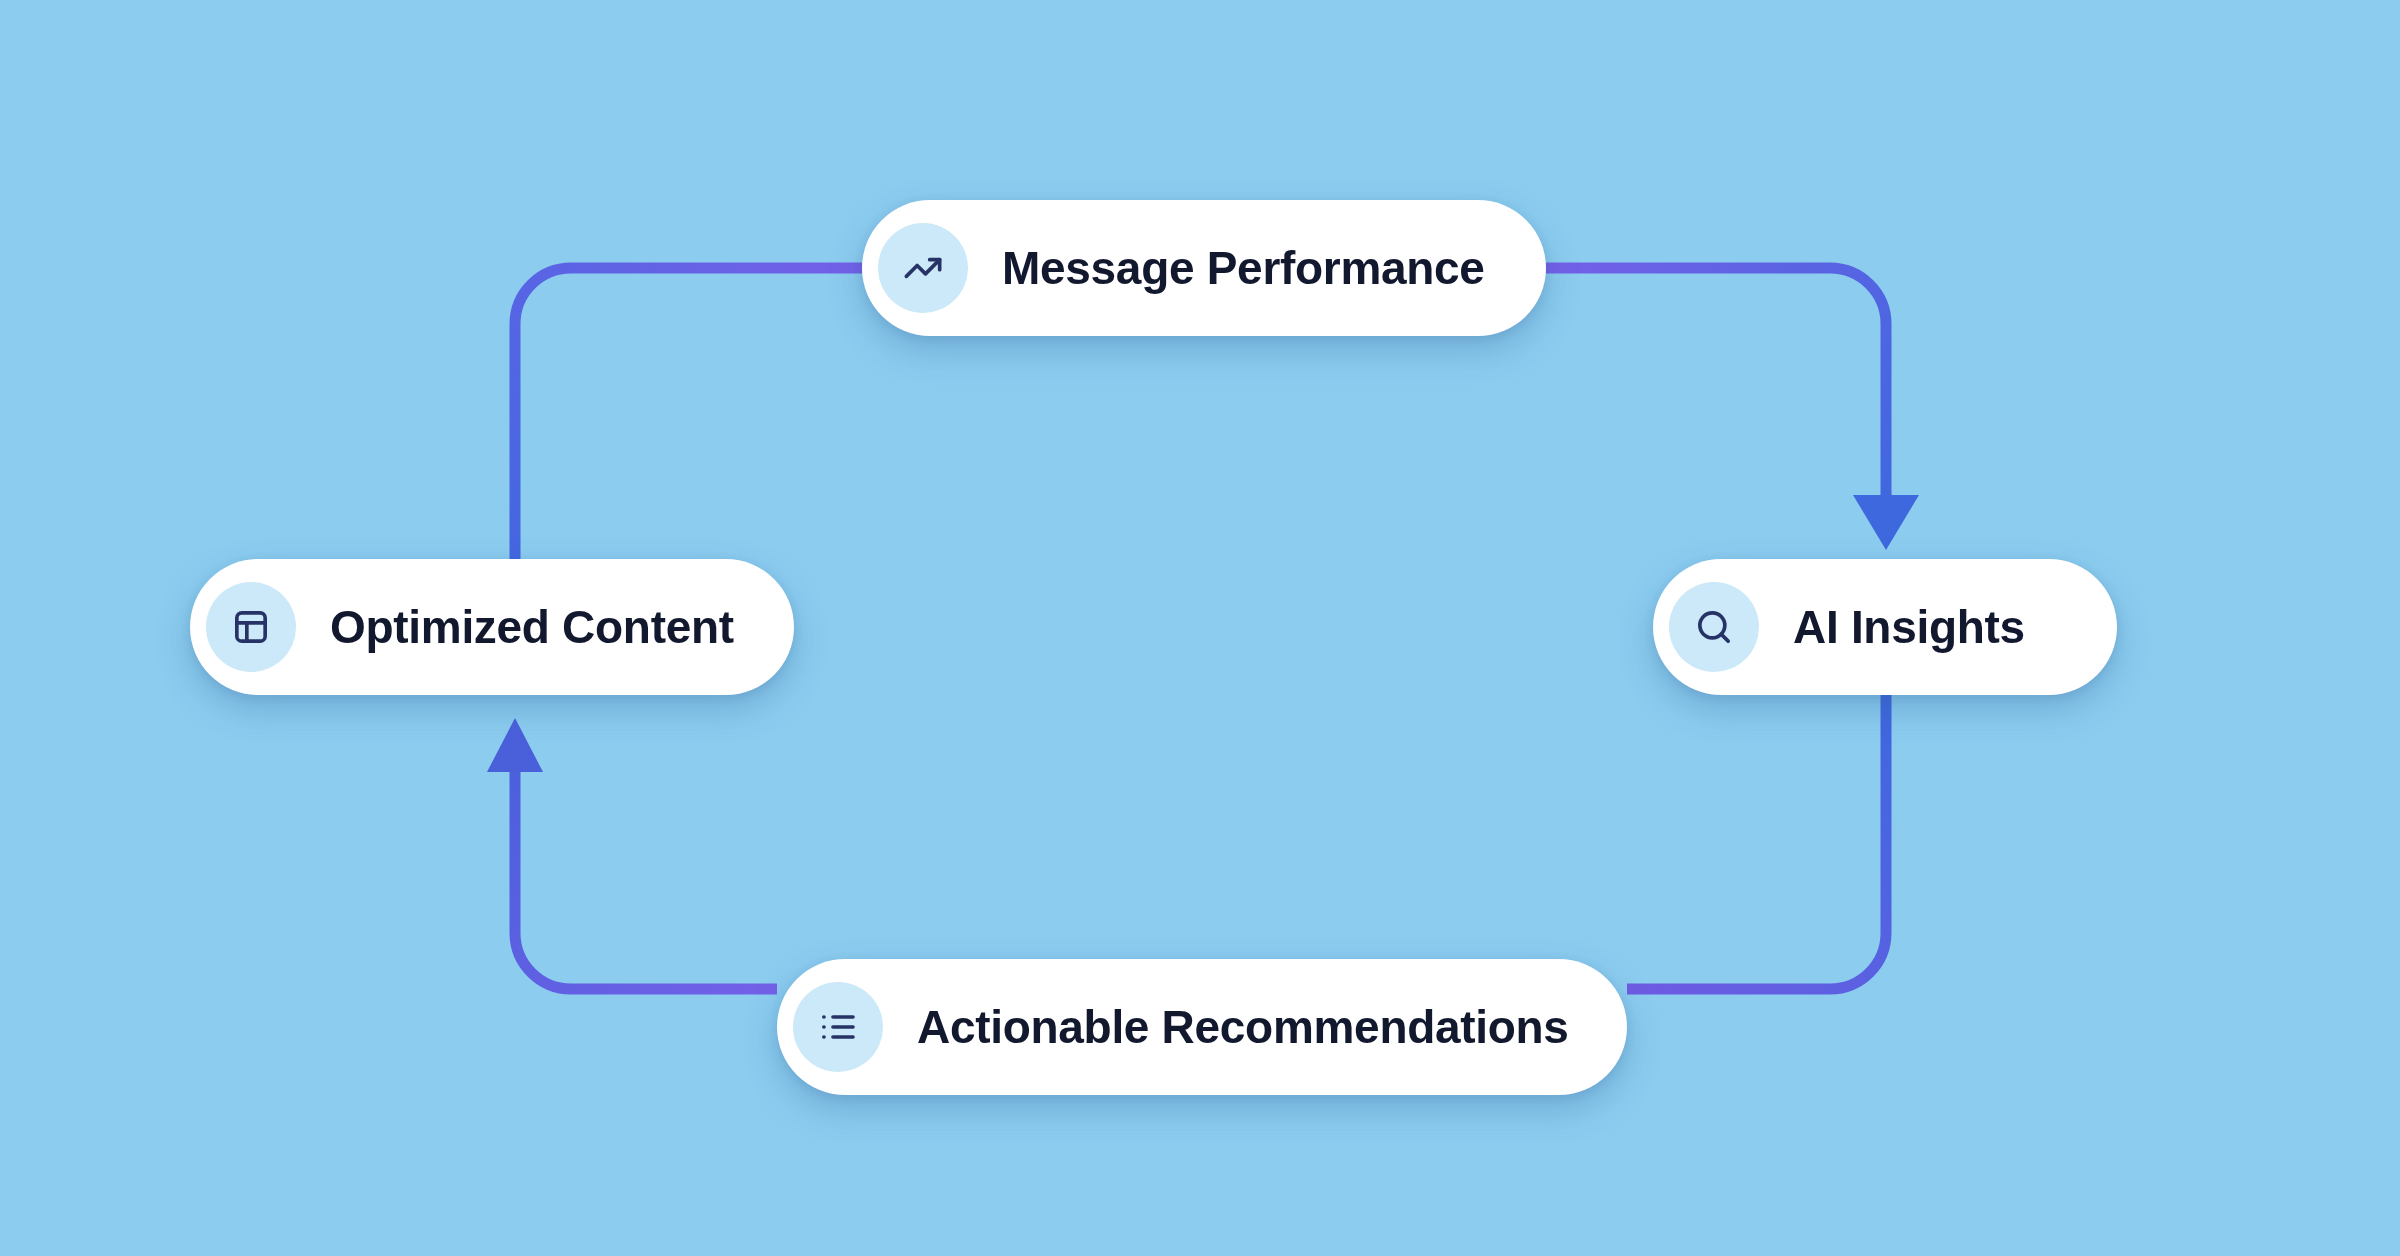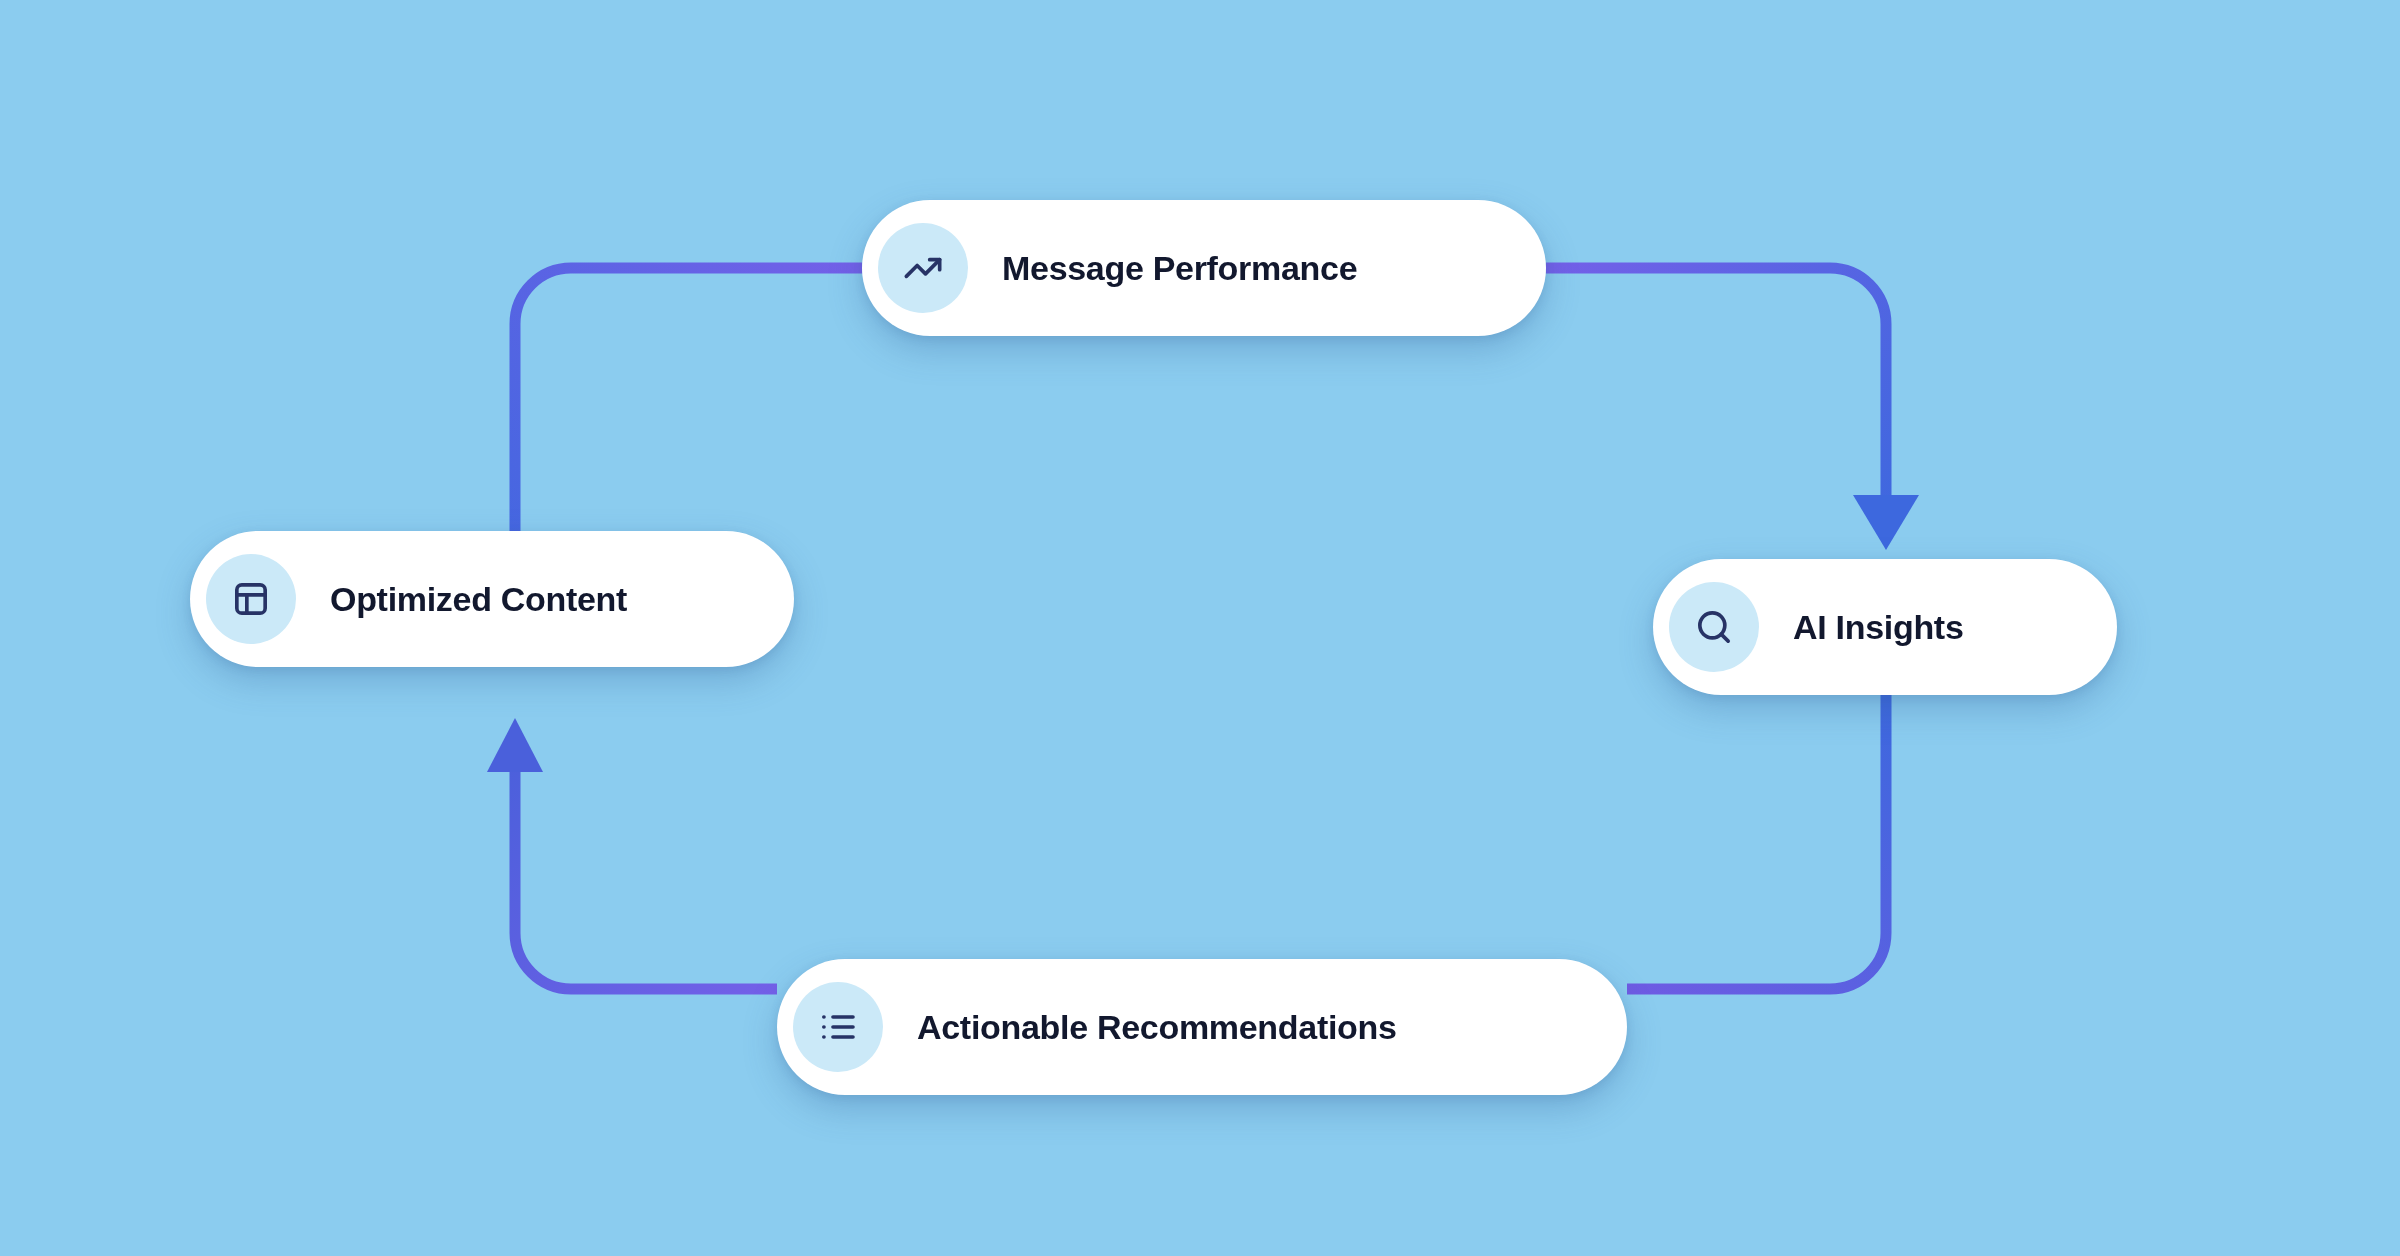--- a/index.html
+++ b/index.html
@@ -53,31 +53,31 @@
     stroke: #273366;
     fill: none;
     stroke-width: 2.2;
     stroke-linecap: round;
     stroke-linejoin: round;
   }
 
   .pill .label {
     margin-left: 34px;
     margin-right: 56px;
-    font-size: 34px;
+    font-size: 46px;
     font-weight: bold;
     letter-spacing: -0.3px;
     color: #12182E;
   }
 
   
   .pill.top    { left: 862px;  top: 200px;  width: 684px; }
   .pill.right  { left: 1653px; top: 559px;  width: 464px; }
   .pill.bottom { left: 777px;  top: 959px;  width: 850px; }
-  .pill.left   { left: 190px;  top: 531px;  width: 604px; }
+  .pill.left   { left: 190px;  top: 559px;  width: 604px; }
 </style>
 </head>
 <body>
 
 <div class="stage">
 
   <svg class="connectors" viewBox="0 0 2400 1256" xmlns="http://www.w3.org/2000/svg">
     <defs>
       <linearGradient id="gradA" gradientUnits="userSpaceOnUse" x1="1546" y1="268" x2="1886" y2="540">
         <stop offset="0" stop-color="#7460E8"></stop>

